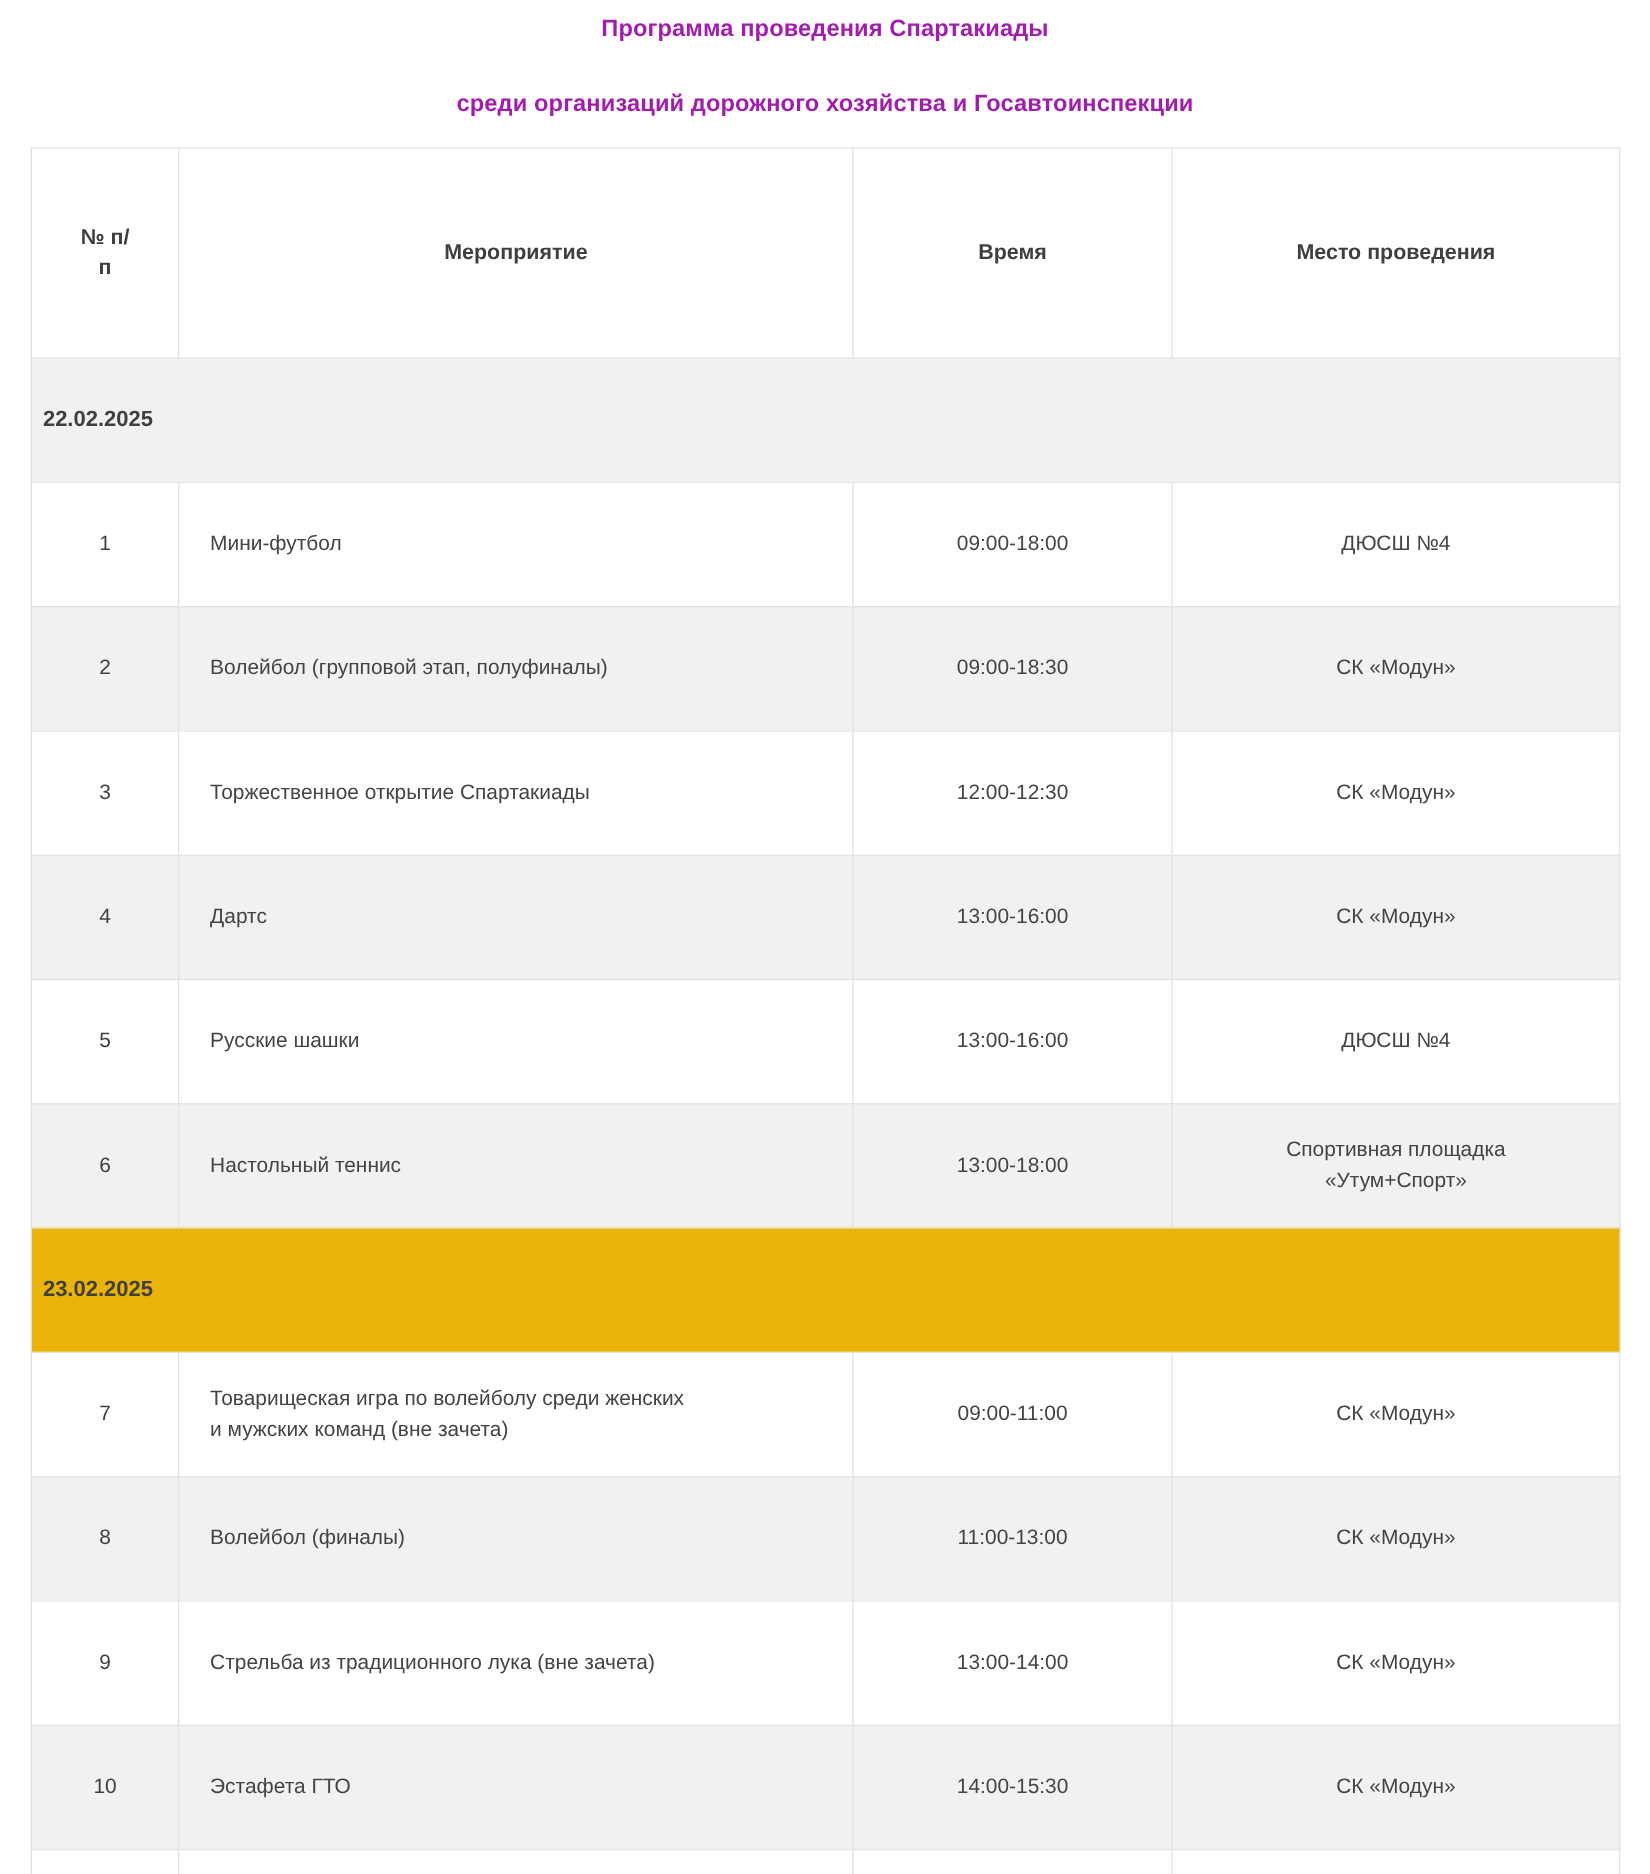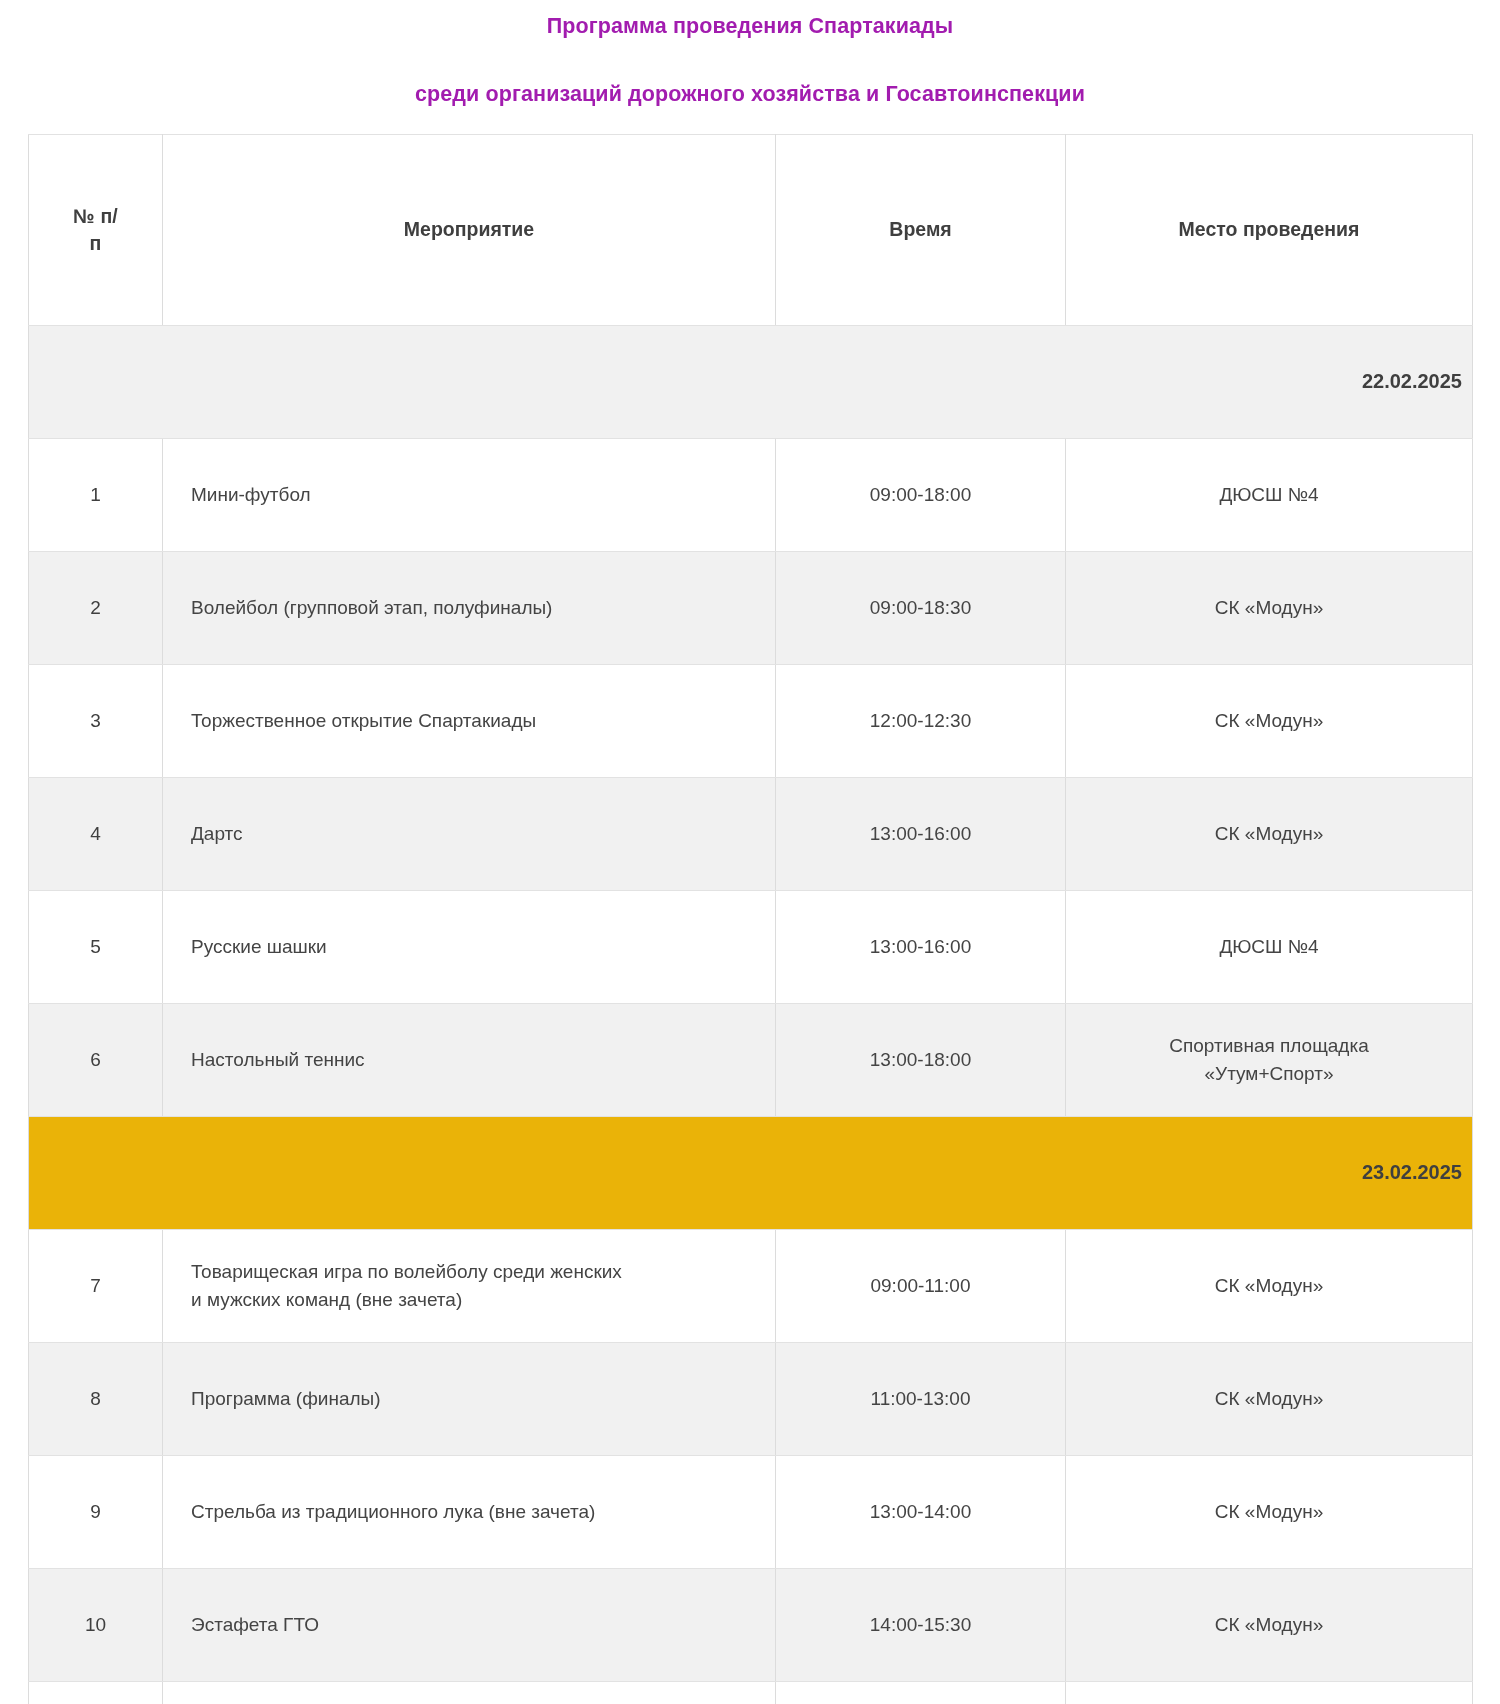--- a/index.html
+++ b/index.html
@@ -110,21 +110,21 @@
     text-align: center;
     padding-left: 14px;
     padding-right: 14px;
   }
 
   tbody tr.shade td { background: #f1f1f1; }
   tbody tr.plain td { background: #ffffff; }
 
   
   tr.date-row td {
-    text-align: right;
+    text-align: left;
     font-weight: bold;
     font-size: 20px;
     color: #3f3f3f;
     height: 92px;
     padding: 10px;
     border-left: 1px solid #dcdcdc;
     border-right: 1px solid #dcdcdc;
   }
   tr.date-row.shade td { background: #f1f1f1; }
   tr.date-row.plain td { background: #eab308; }
@@ -210,21 +210,21 @@
             <td class="cell-num">7</td>
             <td class="cell-event">
               <span class="nowrap-line">Товарищеская игра по волейболу среди женских</span>
               <span class="nowrap-line">и мужских команд (вне зачета)</span>
             </td>
             <td class="cell-time">09:00-11:00</td>
             <td class="cell-place">СК «Модун»</td>
           </tr>
           <tr class="row shade">
             <td class="cell-num">8</td>
-            <td class="cell-event">Программа (финалы)</td>
+            <td class="cell-event">Волейбол (финалы)</td>
             <td class="cell-time">11:00-13:00</td>
             <td class="cell-place">СК «Модун»</td>
           </tr>
           <tr class="row plain">
             <td class="cell-num">9</td>
             <td class="cell-event">Стрельба из традиционного лука (вне зачета)</td>
             <td class="cell-time">13:00-14:00</td>
             <td class="cell-place">СК «Модун»</td>
           </tr>
           <tr class="row shade">

